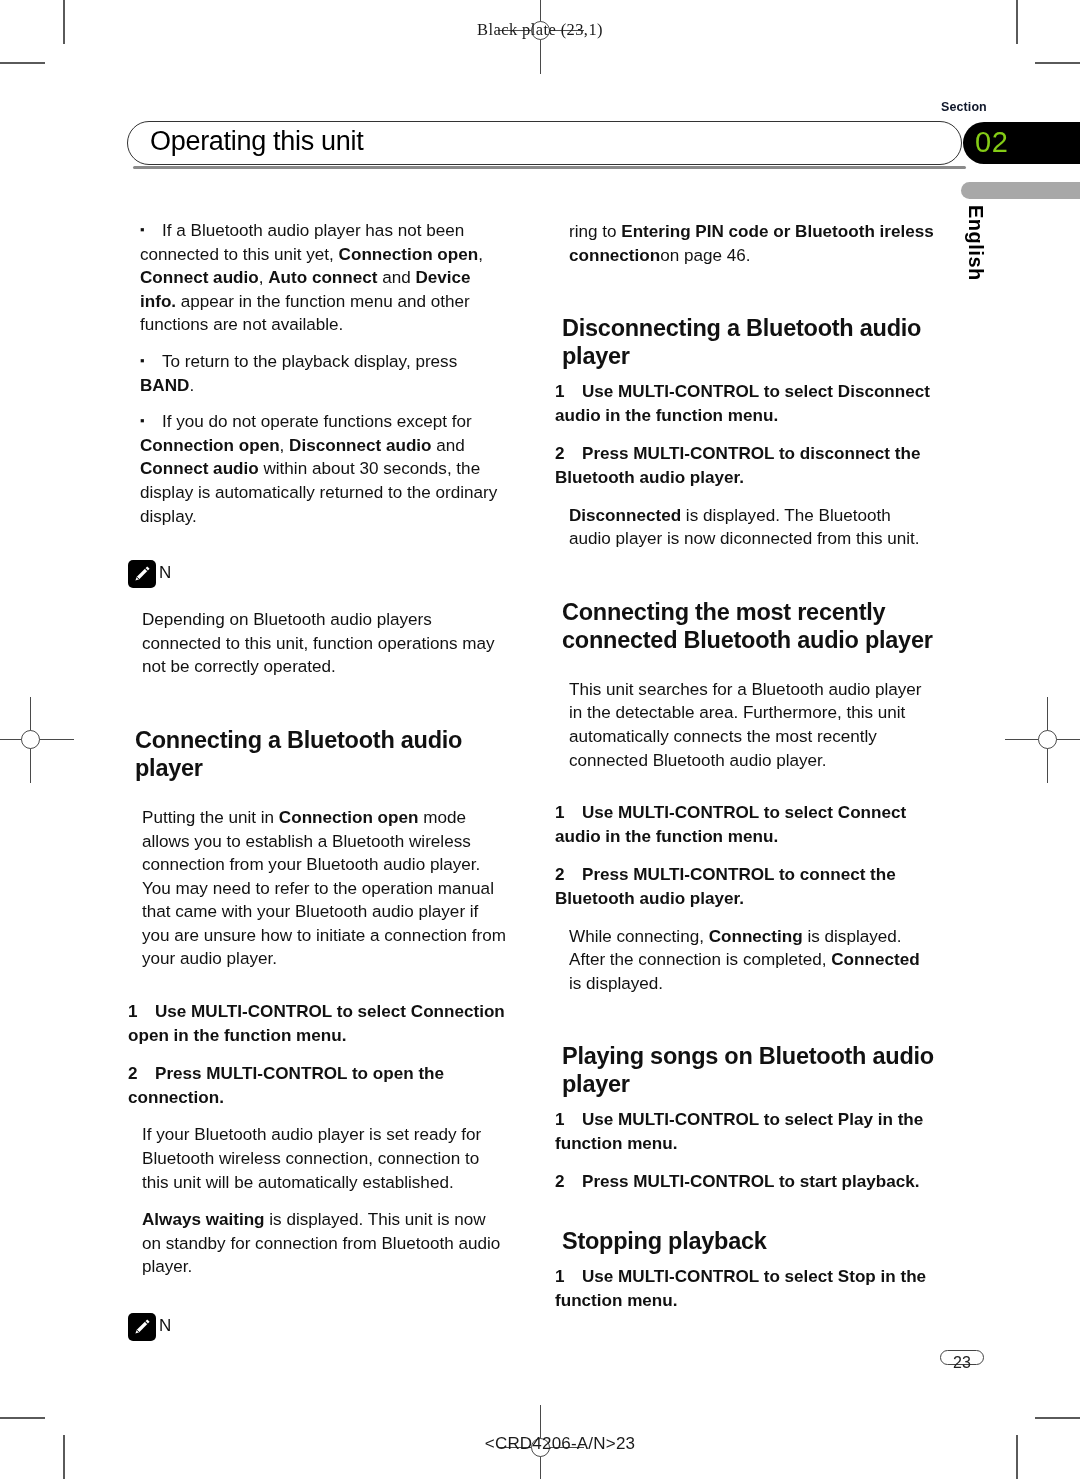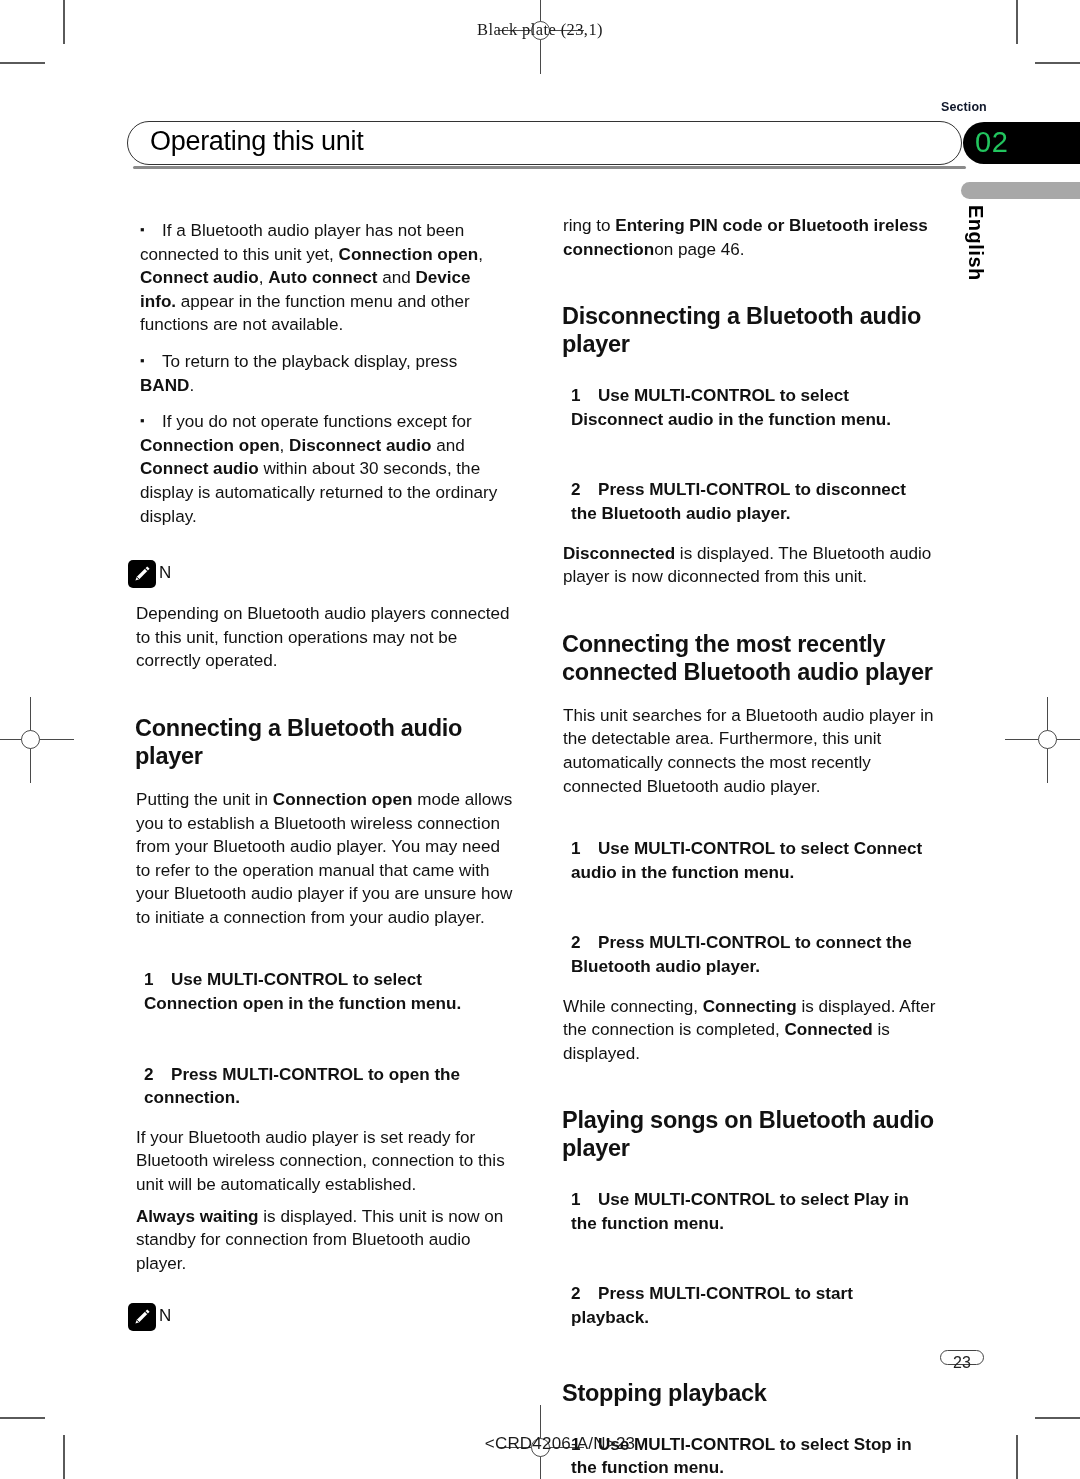--- a/index.html
+++ b/index.html
@@ -68,21 +68,21 @@
     position: absolute;
     left: 963px; top: 122px;
     width: 117px; height: 42px;
     background: #000;
     border-radius: 21px 0 0 21px;
   }
   .section-badge span {
     position: absolute;
     left: 12px; top: 50%;
     transform: translateY(-52%);
-    color: #22c55e;
+    color: #84cc16;
     font-size: 29px;
     font-weight: 400;
     letter-spacing: .5px;
   }
 
   .title-pill {
     position: absolute;
     left: 127px; top: 121px;
     width: 835px; height: 44px;
     border: 1.6px solid #333;
@@ -135,21 +135,21 @@
     font-size: 17.1px;
     line-height: 23.6px;
     color: #111;
     text-align: left;
   }
   .col-left  { left: 128px; }
   .col-right { left: 555px; }
 
   .col p { margin: 0; }
 
-  p.para      { margin: 8px; }
+  p.para      { margin: 14px; }
   p.bullet    { margin: 12px; text-indent: 0; padding-left: 0; }
   p.bullet::before {
     content: "\25AA";
     display: inline-block;
     width: 22px;
     font-size: 13px;
     vertical-align: 2px;
   }
 
   b, strong { font-weight: bold; }
@@ -161,21 +161,21 @@
     margin: 7px;
     letter-spacing: -.25px;
   }
   .sp-before-head { height: 26px; }
   .sp-after-head  { height: 3px; }
   .sp-step        { height: 15px; }
   .sp-note        { height: 20px; }
 
   p.step {
     font-weight: bold;
-    margin: 16px;
+    margin: 0;
   }
   p.step .num { display: inline-block; width: 27px; }
 
   
   .note-head { height: 34px; position: relative; margin: 0; }
   .note-icon {
     position: absolute; left: 0; top: 0;
     width: 28px; height: 28px;
     background: #000;
     border-radius: 5px;

